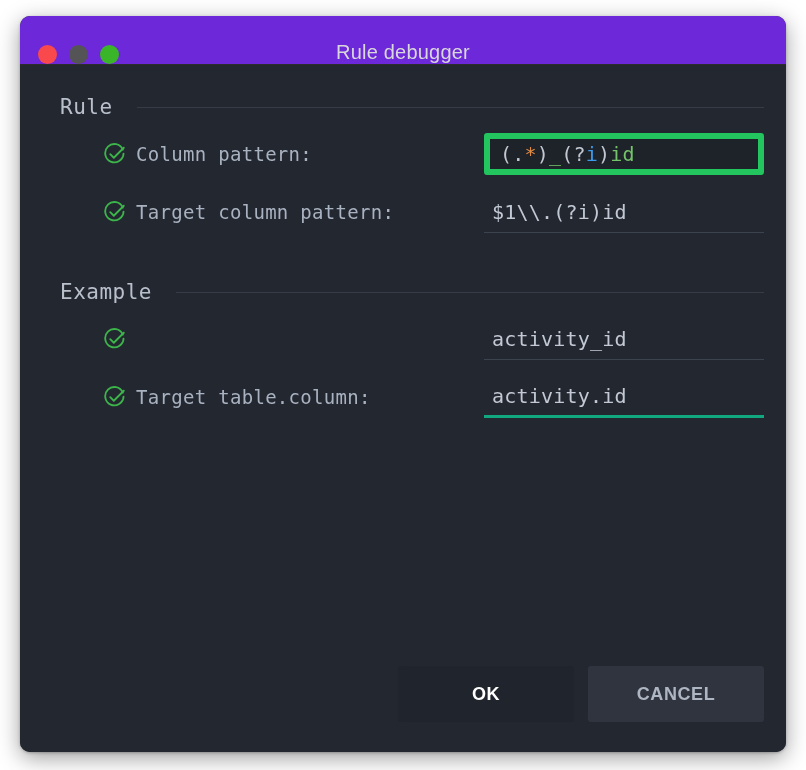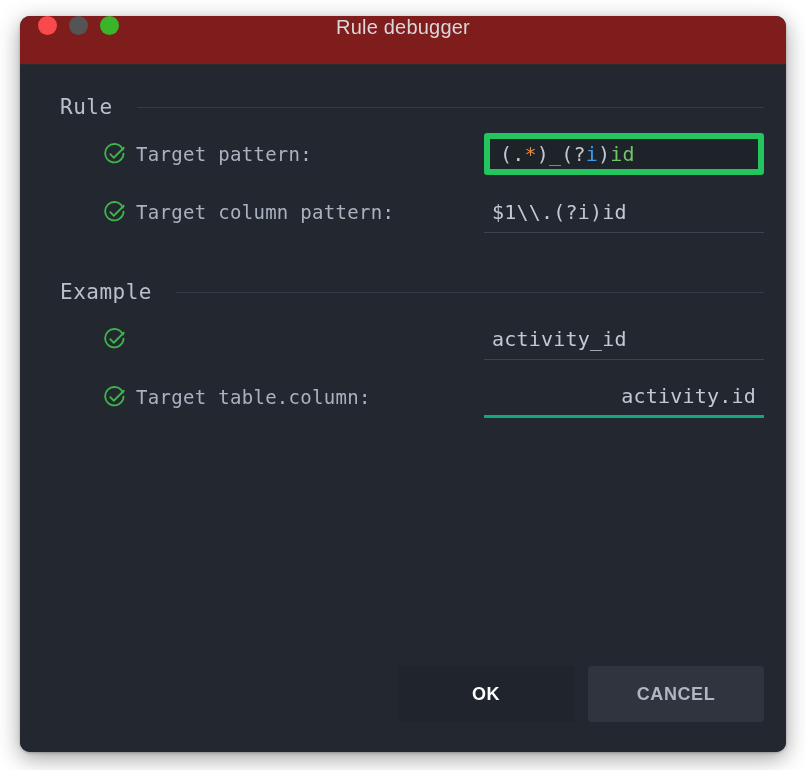--- a/index.html
+++ b/index.html
@@ -26,24 +26,24 @@
     box-shadow: 0 6px 22px rgba(0,0,0,0.38), 0 1px 3px rgba(0,0,0,0.25);
     overflow: hidden;
     display: flex;
     flex-direction: column;
   }
 
   
   .titlebar {
     height: 48px;
     flex: 0 0 48px;
-    background: #7f1d1d;
+    background: #6d28d9;
     position: relative;
     display: flex;
-    align-items: flex-start;
+    align-items: flex-end;
     border-bottom: 1px solid #2c2c2e;
   }
   .traffic {
     display: flex;
     align-items: center;
     gap: 12px;
     margin-left: 18px;
   }
   .dot {
     width: 19px;
@@ -145,21 +145,21 @@
     width: 100%;
     box-sizing: border-box;
     height: 42px;
     display: flex;
     align-items: center;
     padding: 0 8px;
     border-bottom: 1px solid #3c424e;
     white-space: nowrap;
     overflow: hidden;
   }
-  .field-line.focused { border-bottom: 3px solid #12a87f; justify-content: flex-end; }
+  .field-line.focused { border-bottom: 3px solid #12a87f; }
   .field-line .txt { font-size: 20px; color: #c3c9d4; letter-spacing: 0.2px; }
 
   
   .c-punct { color: #c2c8d2; }
   .c-star  { color: #e08b44; }
   .c-under { color: #74c36a; }
   .c-blue  { color: #3c9bec; }
   .c-green { color: #74c36a; }
 
   
@@ -206,21 +206,21 @@
       <div class="section-rule"></div>
     </div>
 
     <div class="rows">
 
       <div class="row">
         <svg class="check-icon" viewBox="0 0 24 24">
           <path d="M20.5 7.2 A10 10 0 1 0 21.3 11.6" fill="none" stroke="#3cb54a" stroke-width="2" stroke-linecap="round"></path>
           <path d="M6.8 12.2 L10.7 16.1 L21.6 5.2" fill="none" stroke="#3cb54a" stroke-width="2" stroke-linecap="round" stroke-linejoin="round"></path>
         </svg>
-        <div class="row-label">Target pattern:</div>
+        <div class="row-label">Column pattern:</div>
         <div class="field-wrap">
           <div class="field-box">
             <span class="txt"><span class="c-punct">(</span><span class="c-punct">.</span><span class="c-star">*</span><span class="c-punct">)</span><span class="c-under">_</span><span class="c-punct">(</span><span class="c-punct">?</span><span class="c-blue">i</span><span class="c-punct">)</span><span class="c-green">id</span></span>
           </div>
         </div>
       </div>
 
       <div class="row">
         <svg class="check-icon" viewBox="0 0 24 24">
           <path d="M20.5 7.2 A10 10 0 1 0 21.3 11.6" fill="none" stroke="#3cb54a" stroke-width="2" stroke-linecap="round"></path>

